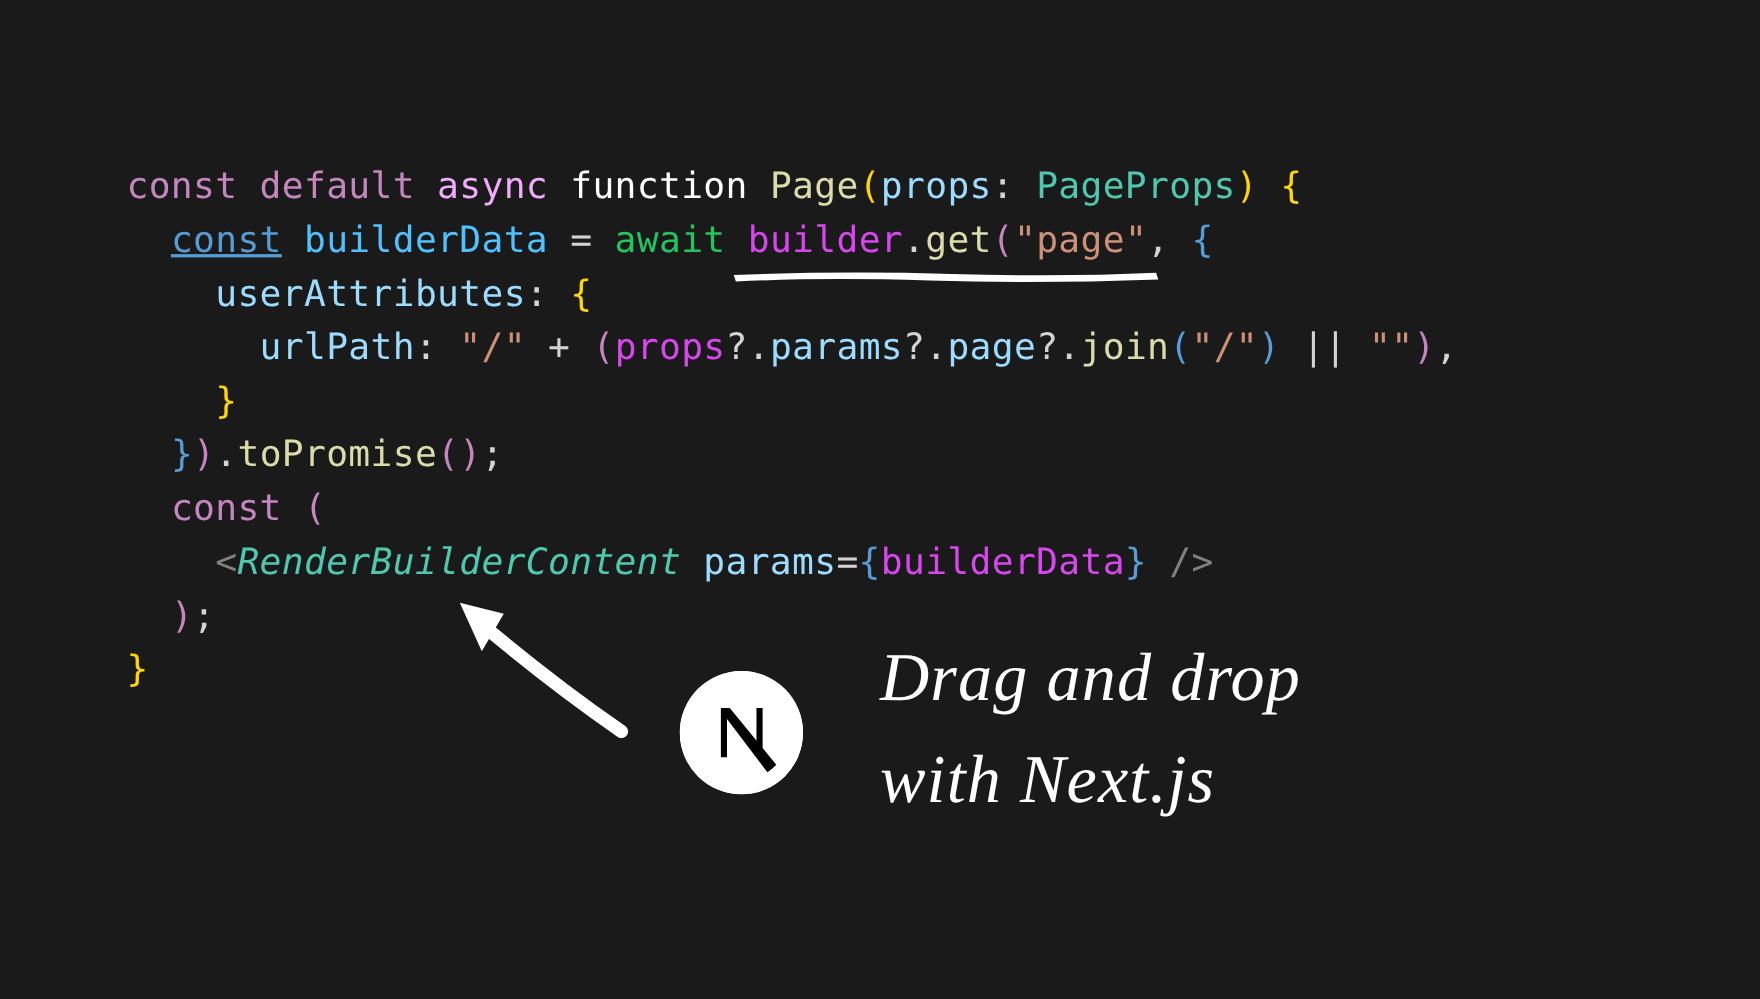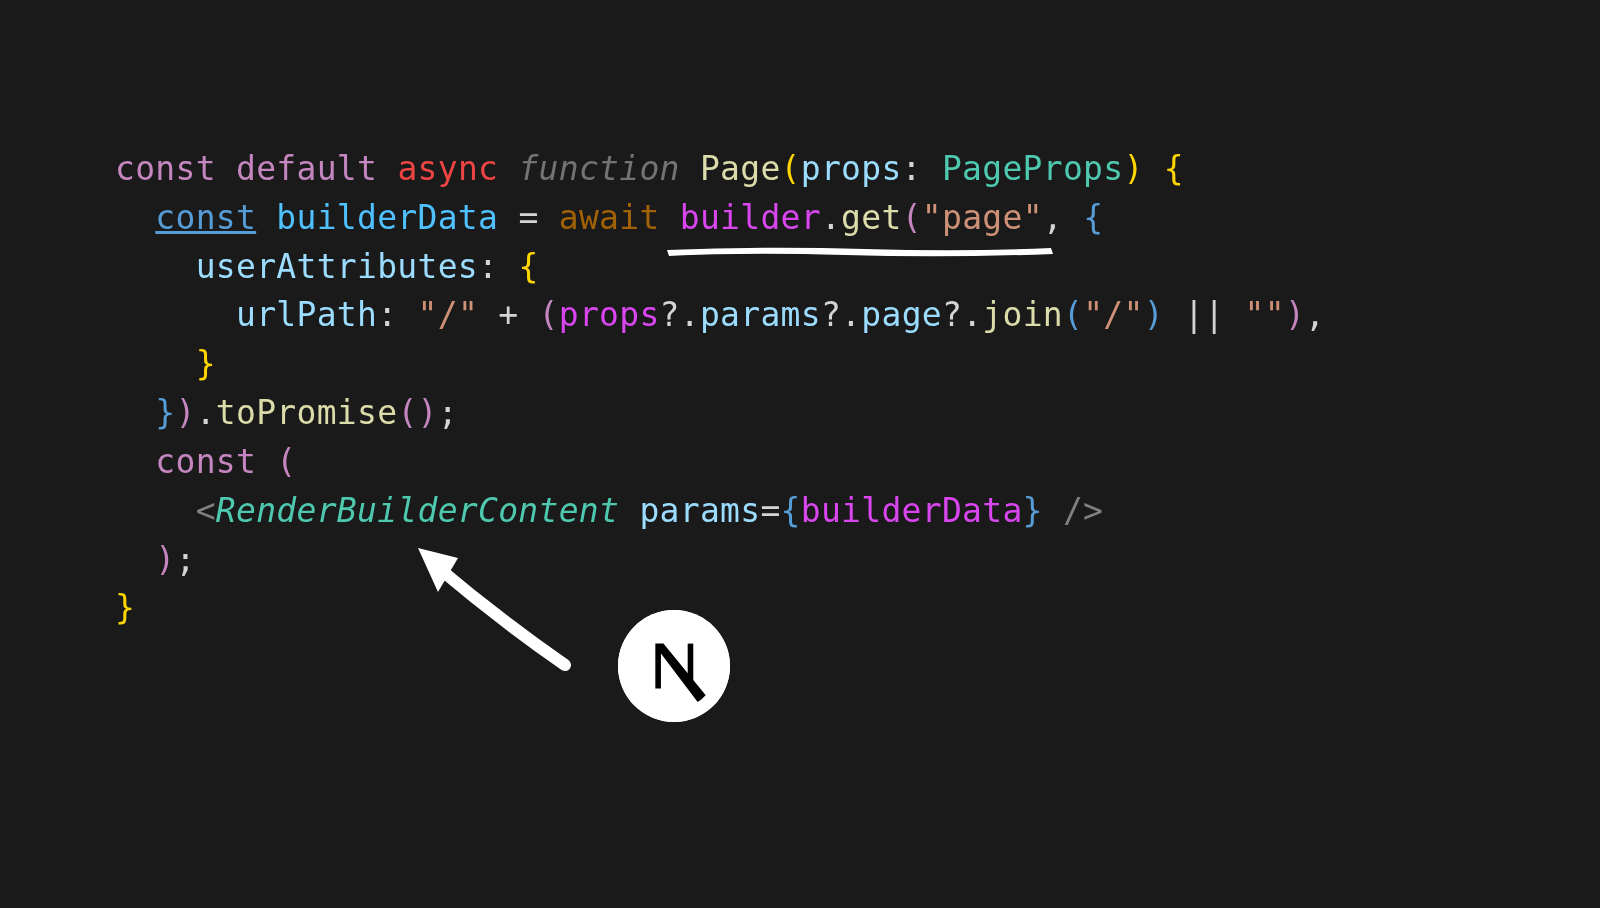--- a/index.html
+++ b/index.html
@@ -17,33 +17,33 @@
   }
   .code-block {
     position: absolute;
     top: 145px;
     left: 115px;
     white-space: pre;
     letter-spacing: 0.3px;
   }
   .kw-export { color: #c586c0; }
   .kw-default { color: #c586c0; }
-  .kw-async { color: #ef4444; margin-top: 12px; }
-  .kw-function { color: #737373; font-style: italic; }
+  .kw-async { color: #f0abfc; margin-top: 12px; }
+  .kw-function { color: #ffffff; }
   .fn-name { color: #dcdcaa; }
   .paren { color: #ffd602; }
   .paren-p { color: #c586c0; }
   .paren-b { color: #569cd6; }
   .param { color: #9cdcfe; }
   .type { color: #4ec9b0; }
   .brace { color: #ffd602; }
   .kw-const { color: #569cd6; text-decoration: underline; }
   .var { color: #4fc1ff; }
   .op { color: #d4d4d4; }
-  .kw-await { color: #a16207; }
+  .kw-await { color: #22c55e; }
   .obj { color: #d946ef; }
   .method { color: #dcdcaa; }
   .string { color: #ce9178; }
   .prop { color: #9cdcfe; }
   .kw-return { color: #c586c0; }
   .jsx-tag { color: #4ec9b0; font-style: italic; }
   .jsx-attr { color: #9cdcfe; }
   .jsx-brace { color: #569cd6; }
   .punct { color: #d4d4d4; }
   .angle { color: #808080; }
@@ -117,13 +117,15 @@
 
 <div class="nextjs-logo">
   <svg width="112" height="112" viewBox="0 0 180 180">
     <circle cx="90" cy="90" r="90" fill="#fff"></circle>
     <path d="M 60 54 L 60 126 L 69 126 L 69 70 L 128 148 C 133 145 137 141 141 137 L 73 54 Z" fill="#000"></path>
     <rect x="112" y="54" width="9" height="60" fill="#000"></rect>
   </svg>
 </div>
 
 <div class="handwriting">
+  <div>Drag and drop</div>
+  <div>with Next.js</div>
 </div>
 
 </body></html>

